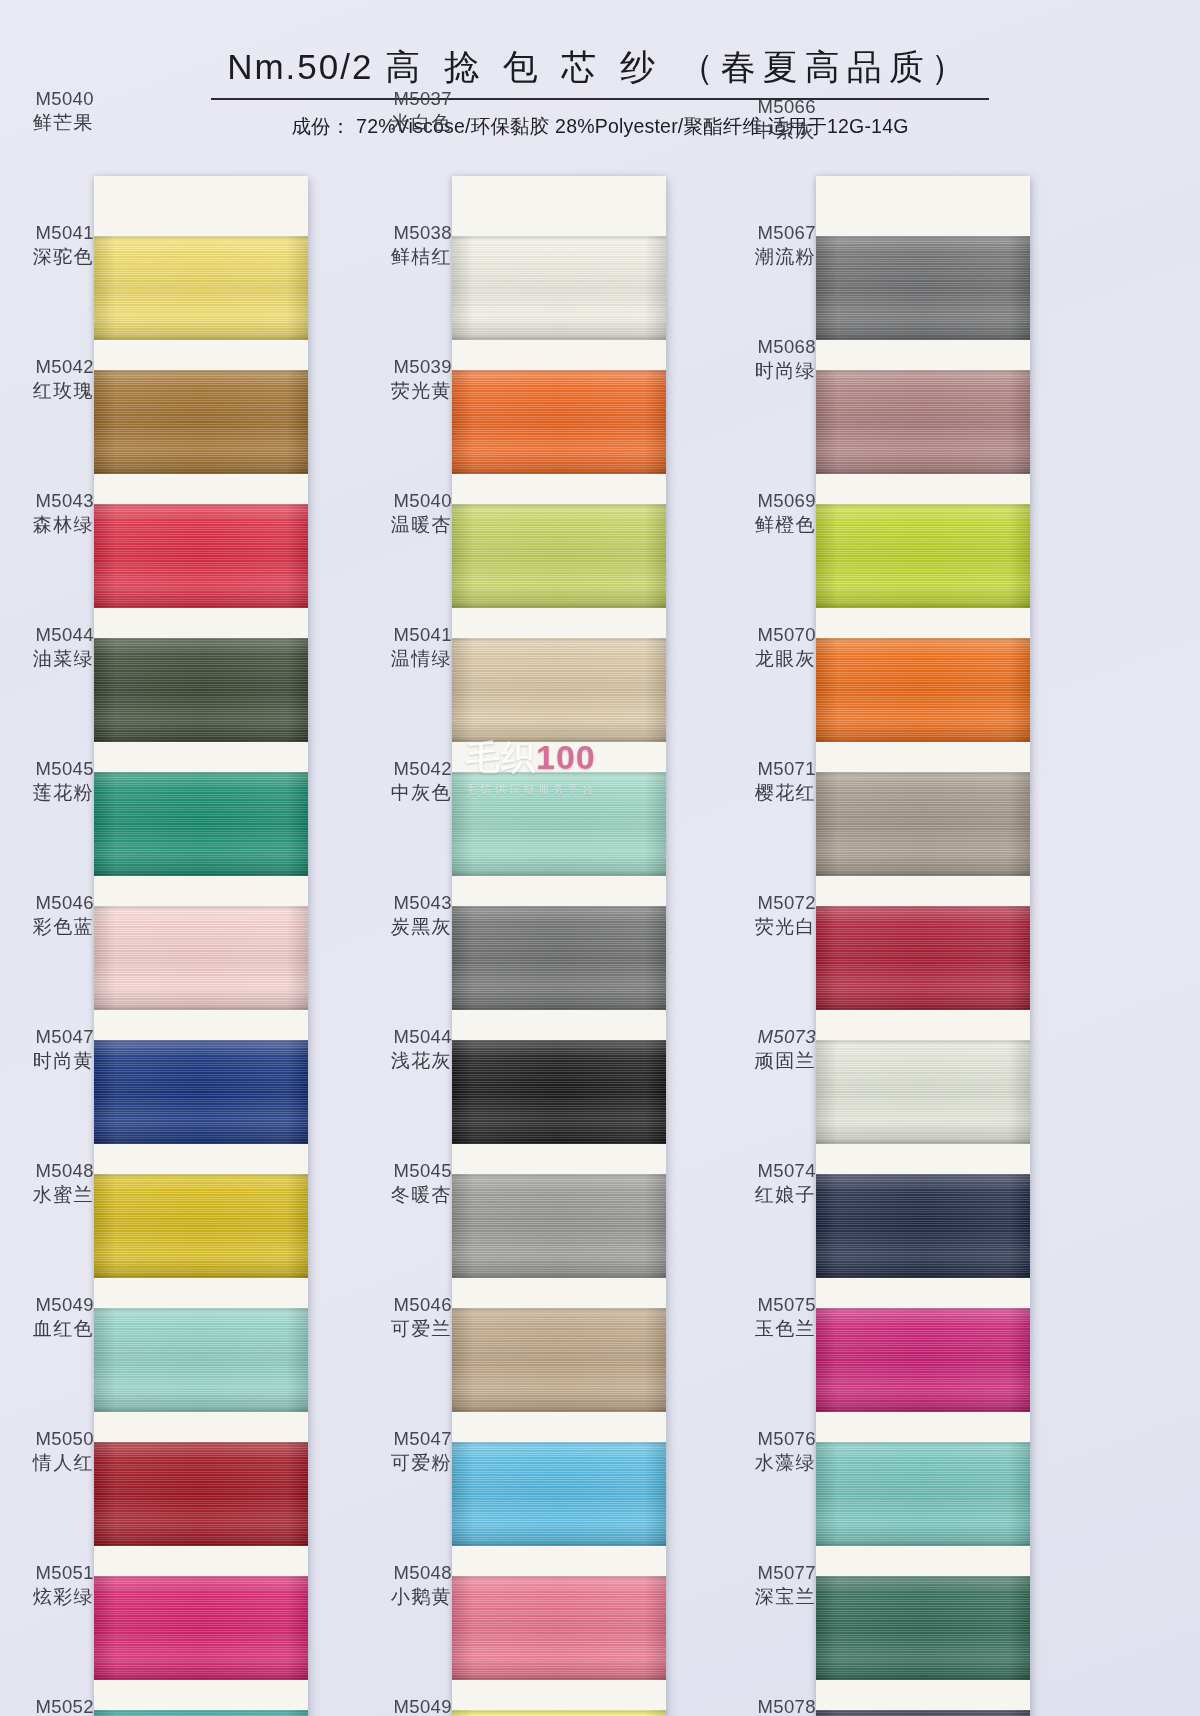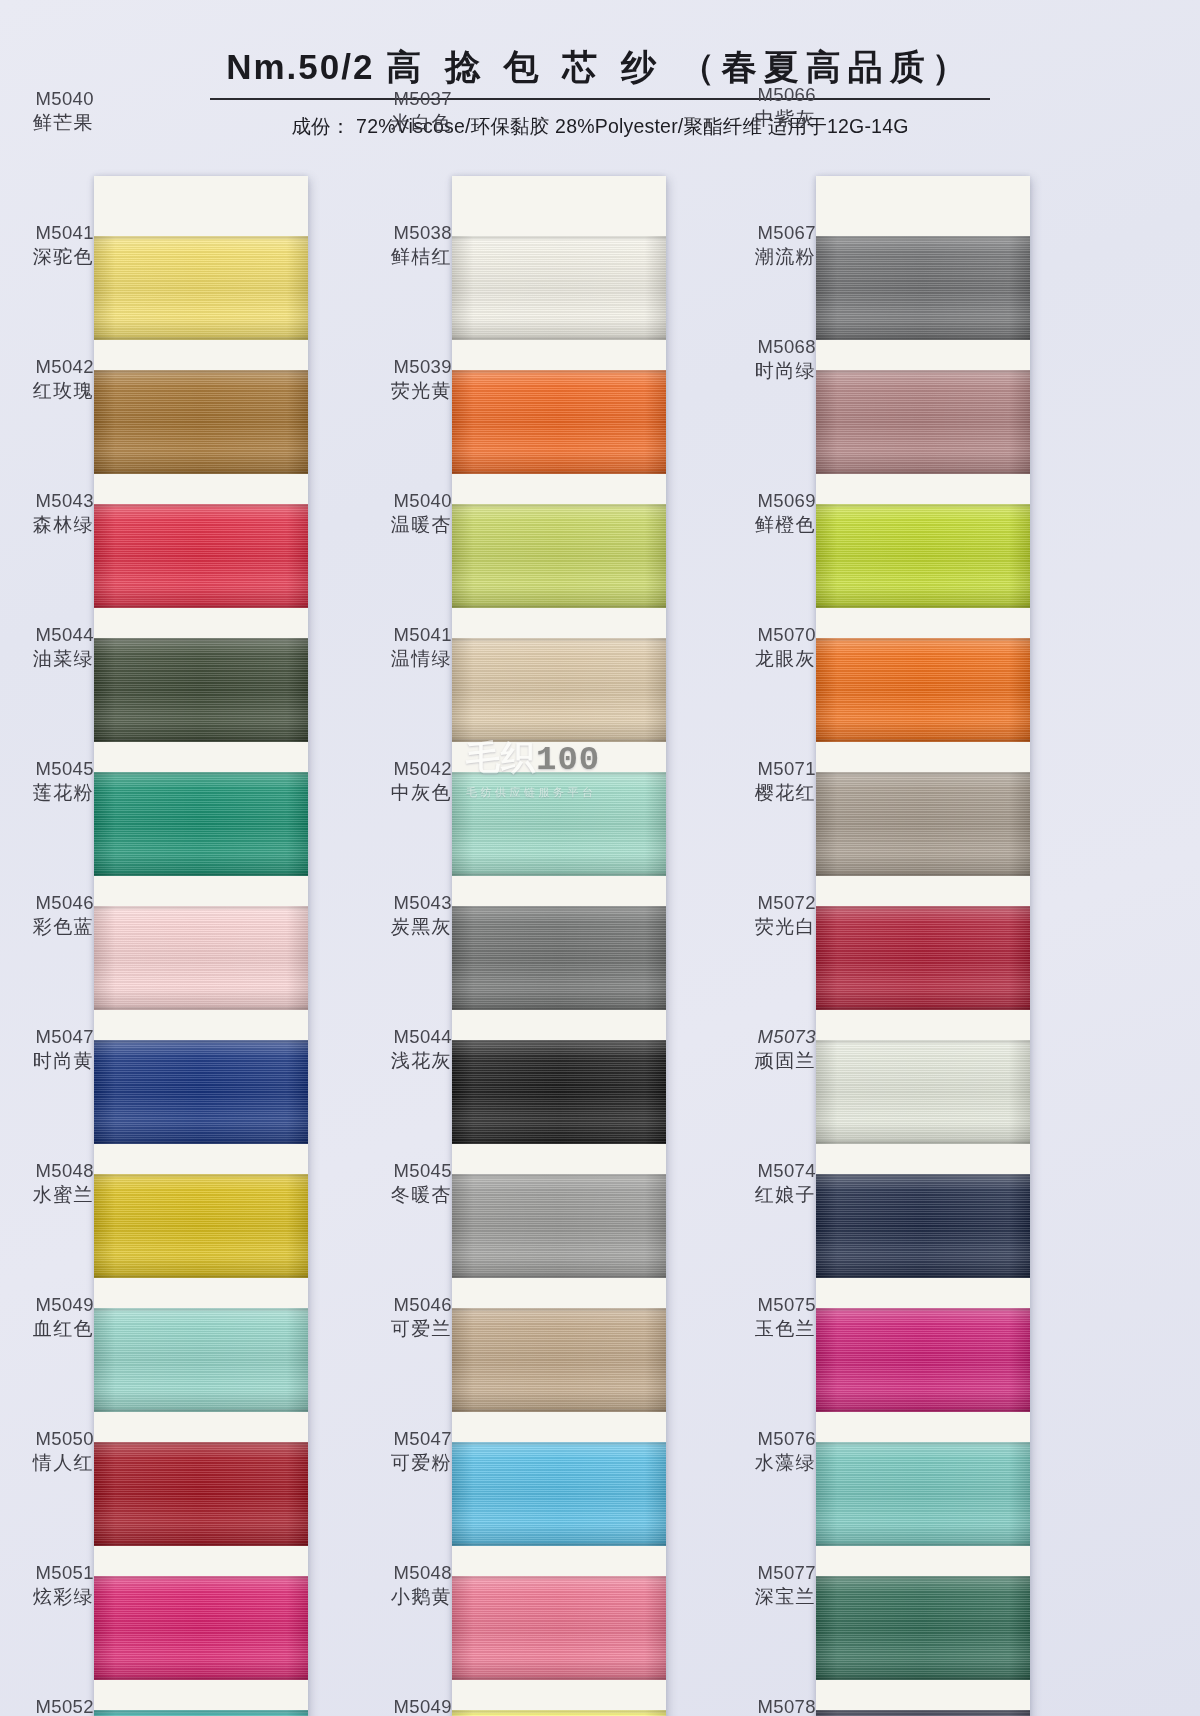--- a/index.html
+++ b/index.html
@@ -10,21 +10,21 @@
     overflow:hidden;
     position:relative;
   }
   
   .header { width:1200px; padding-top:44px; text-align:center; }
   .title {
     display:inline-block;
     font-size:35px;
     letter-spacing:2px;
     color:#1b1b20;
-    font-weight:700;
+    font-weight:400;
     border-bottom:2.5px solid #2a2a30;
     padding:0 16px 7px 16px;
     white-space:nowrap;
   }
   .title .cjk { letter-spacing:7px; }
   .subtitle {
     margin-top:13px;
     font-size:19.5px;
     color:#1d1d23;
     letter-spacing:0.2px;
@@ -108,21 +108,21 @@
     left:466px; top:740px;
     width:200px; height:64px;
     opacity:.60;
     pointer-events:none;
   }
   .wm-main {
     font-size:34px; color:#ffffff; font-weight:700;
     letter-spacing:1px; line-height:1;
     text-shadow:0 1px 2px rgba(110,110,130,.55);
   }
-  .wm-main .g { color:#404040;font-family:Liberation Mono, monospace; }
+  .wm-main .g { color:#be185d; }
   .wm-sub {
     margin-top:8px;
     font-size:11px; color:#f2f2f2; letter-spacing:3.5px;
     text-shadow:0 1px 1px rgba(110,110,130,.5);
   }
 </style>
 </head>
 <body>
 
 <div class="header">
@@ -591,21 +591,21 @@
       <span class="code">M5047</span>
       <span class="name">可爱粉</span>
     </div>
     <div class="label lab-col2" style="top: 1561px;">
       <span class="code">M5048</span>
       <span class="name">小鹅黄</span>
     </div>
     <div class="label lab-col2" style="top: 1695px;">
       <span class="code">M5049</span>
     </div>
-    <div class="label lab-col3" style="top: 83px;">
+    <div class="label lab-col3" style="top: 95px;">
       <span class="code">M5066</span>
       <span class="name">中紫灰</span>
     </div>
     <div class="label lab-col3" style="top: 221px; margin-left: 20px;">
       <span class="code">M5067</span>
       <span class="name">潮流粉</span>
     </div>
     <div class="label lab-col3" style="top: 335px;">
       <span class="code">M5068</span>
       <span class="name">时尚绿</span>

